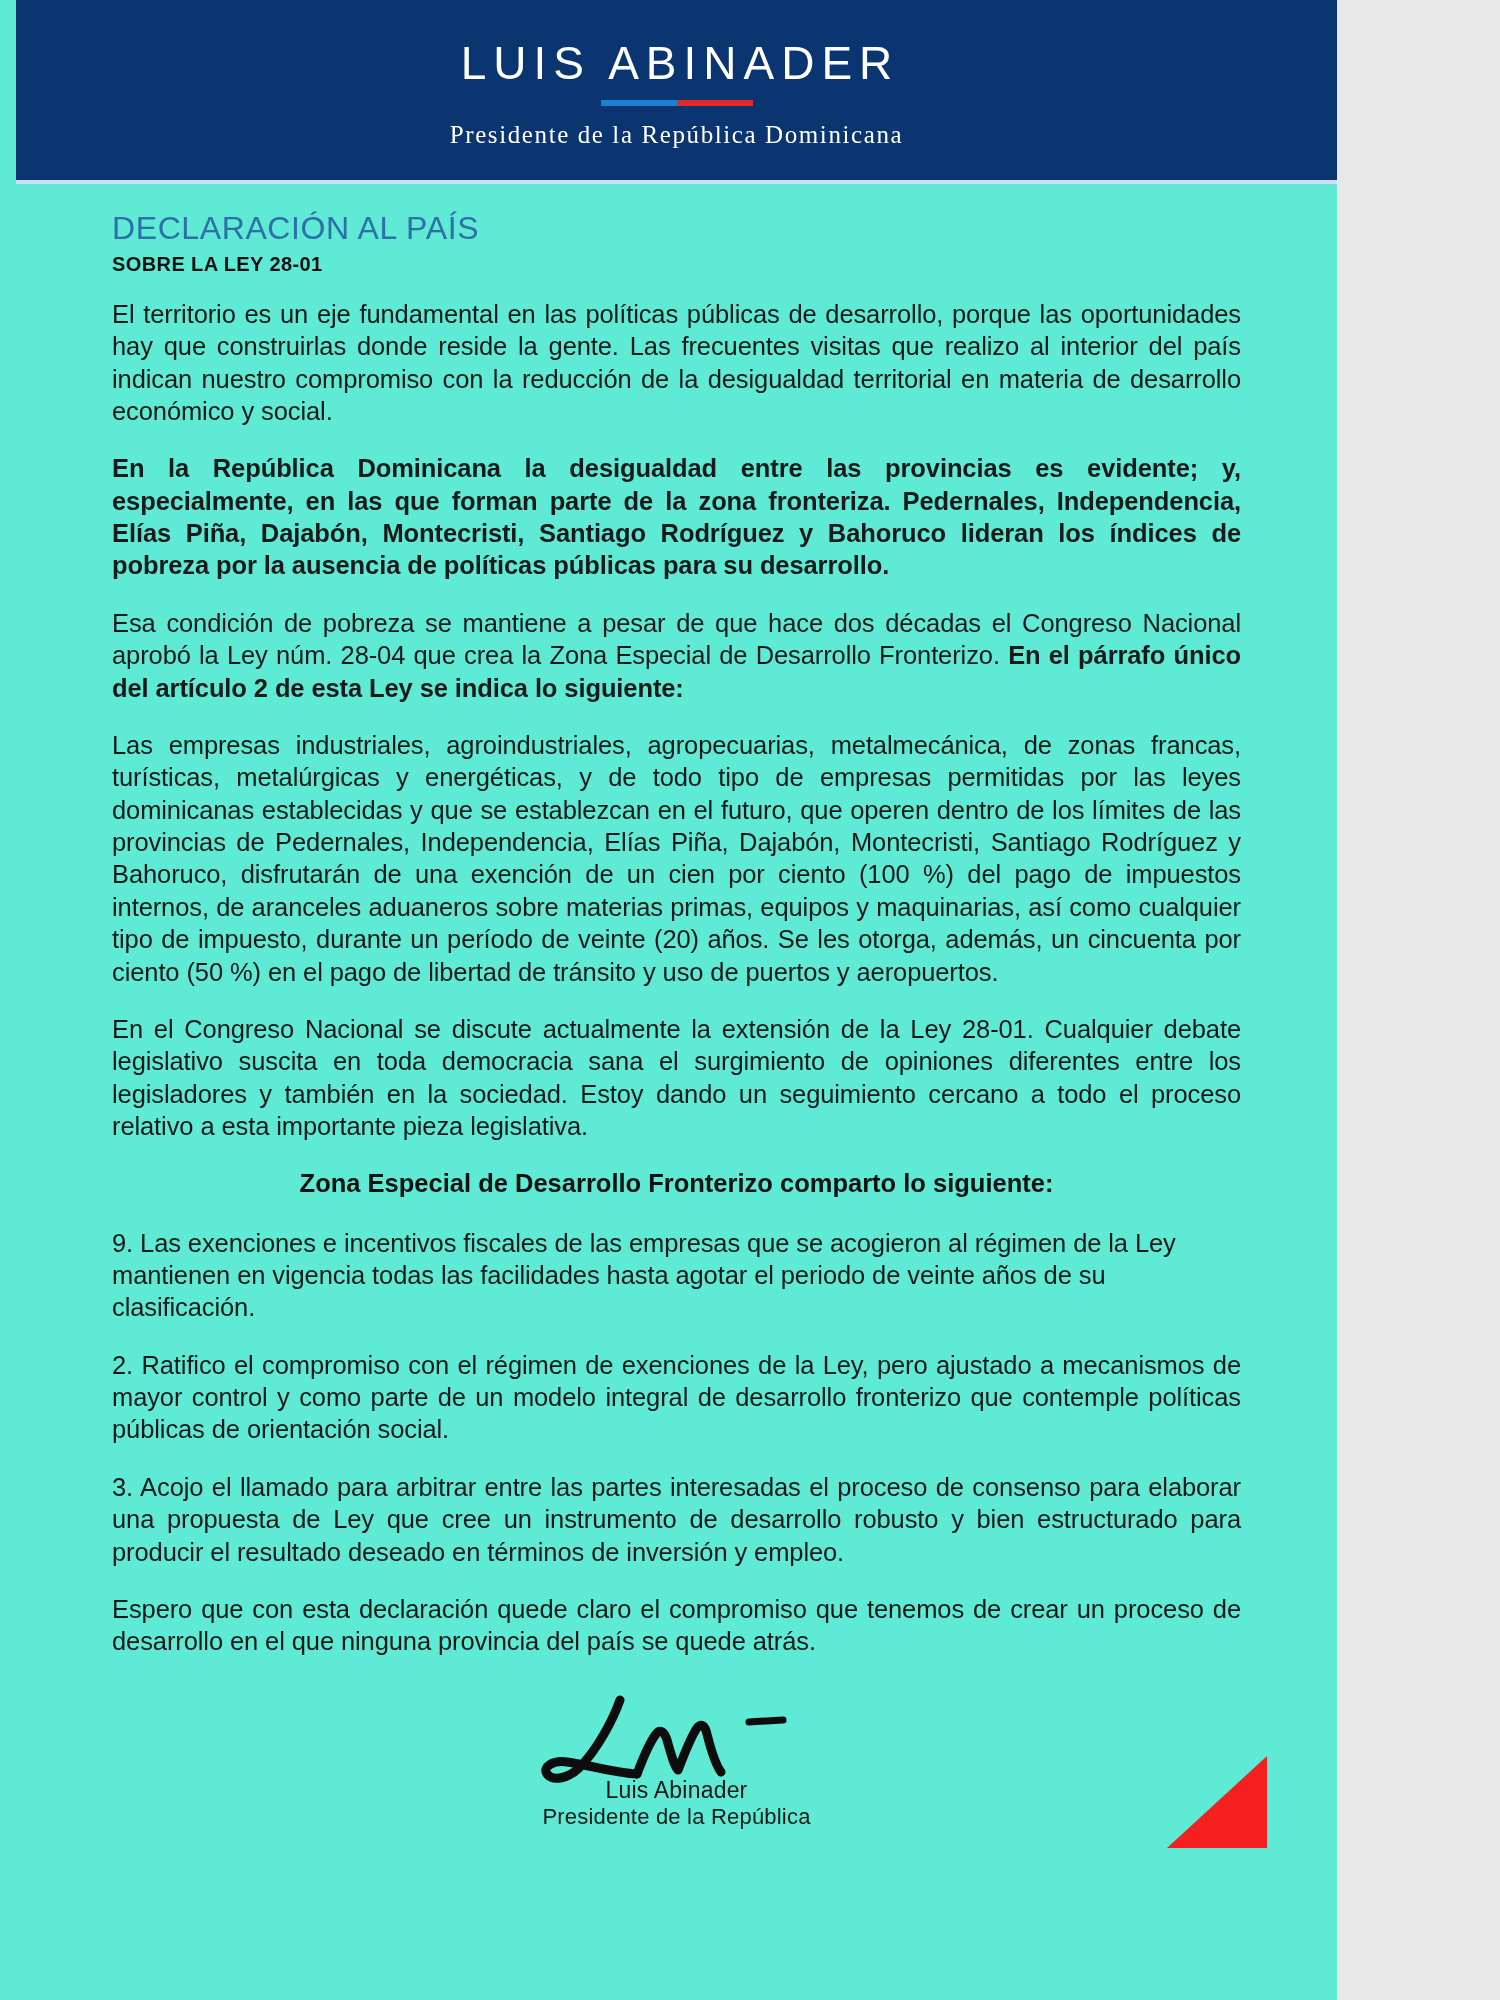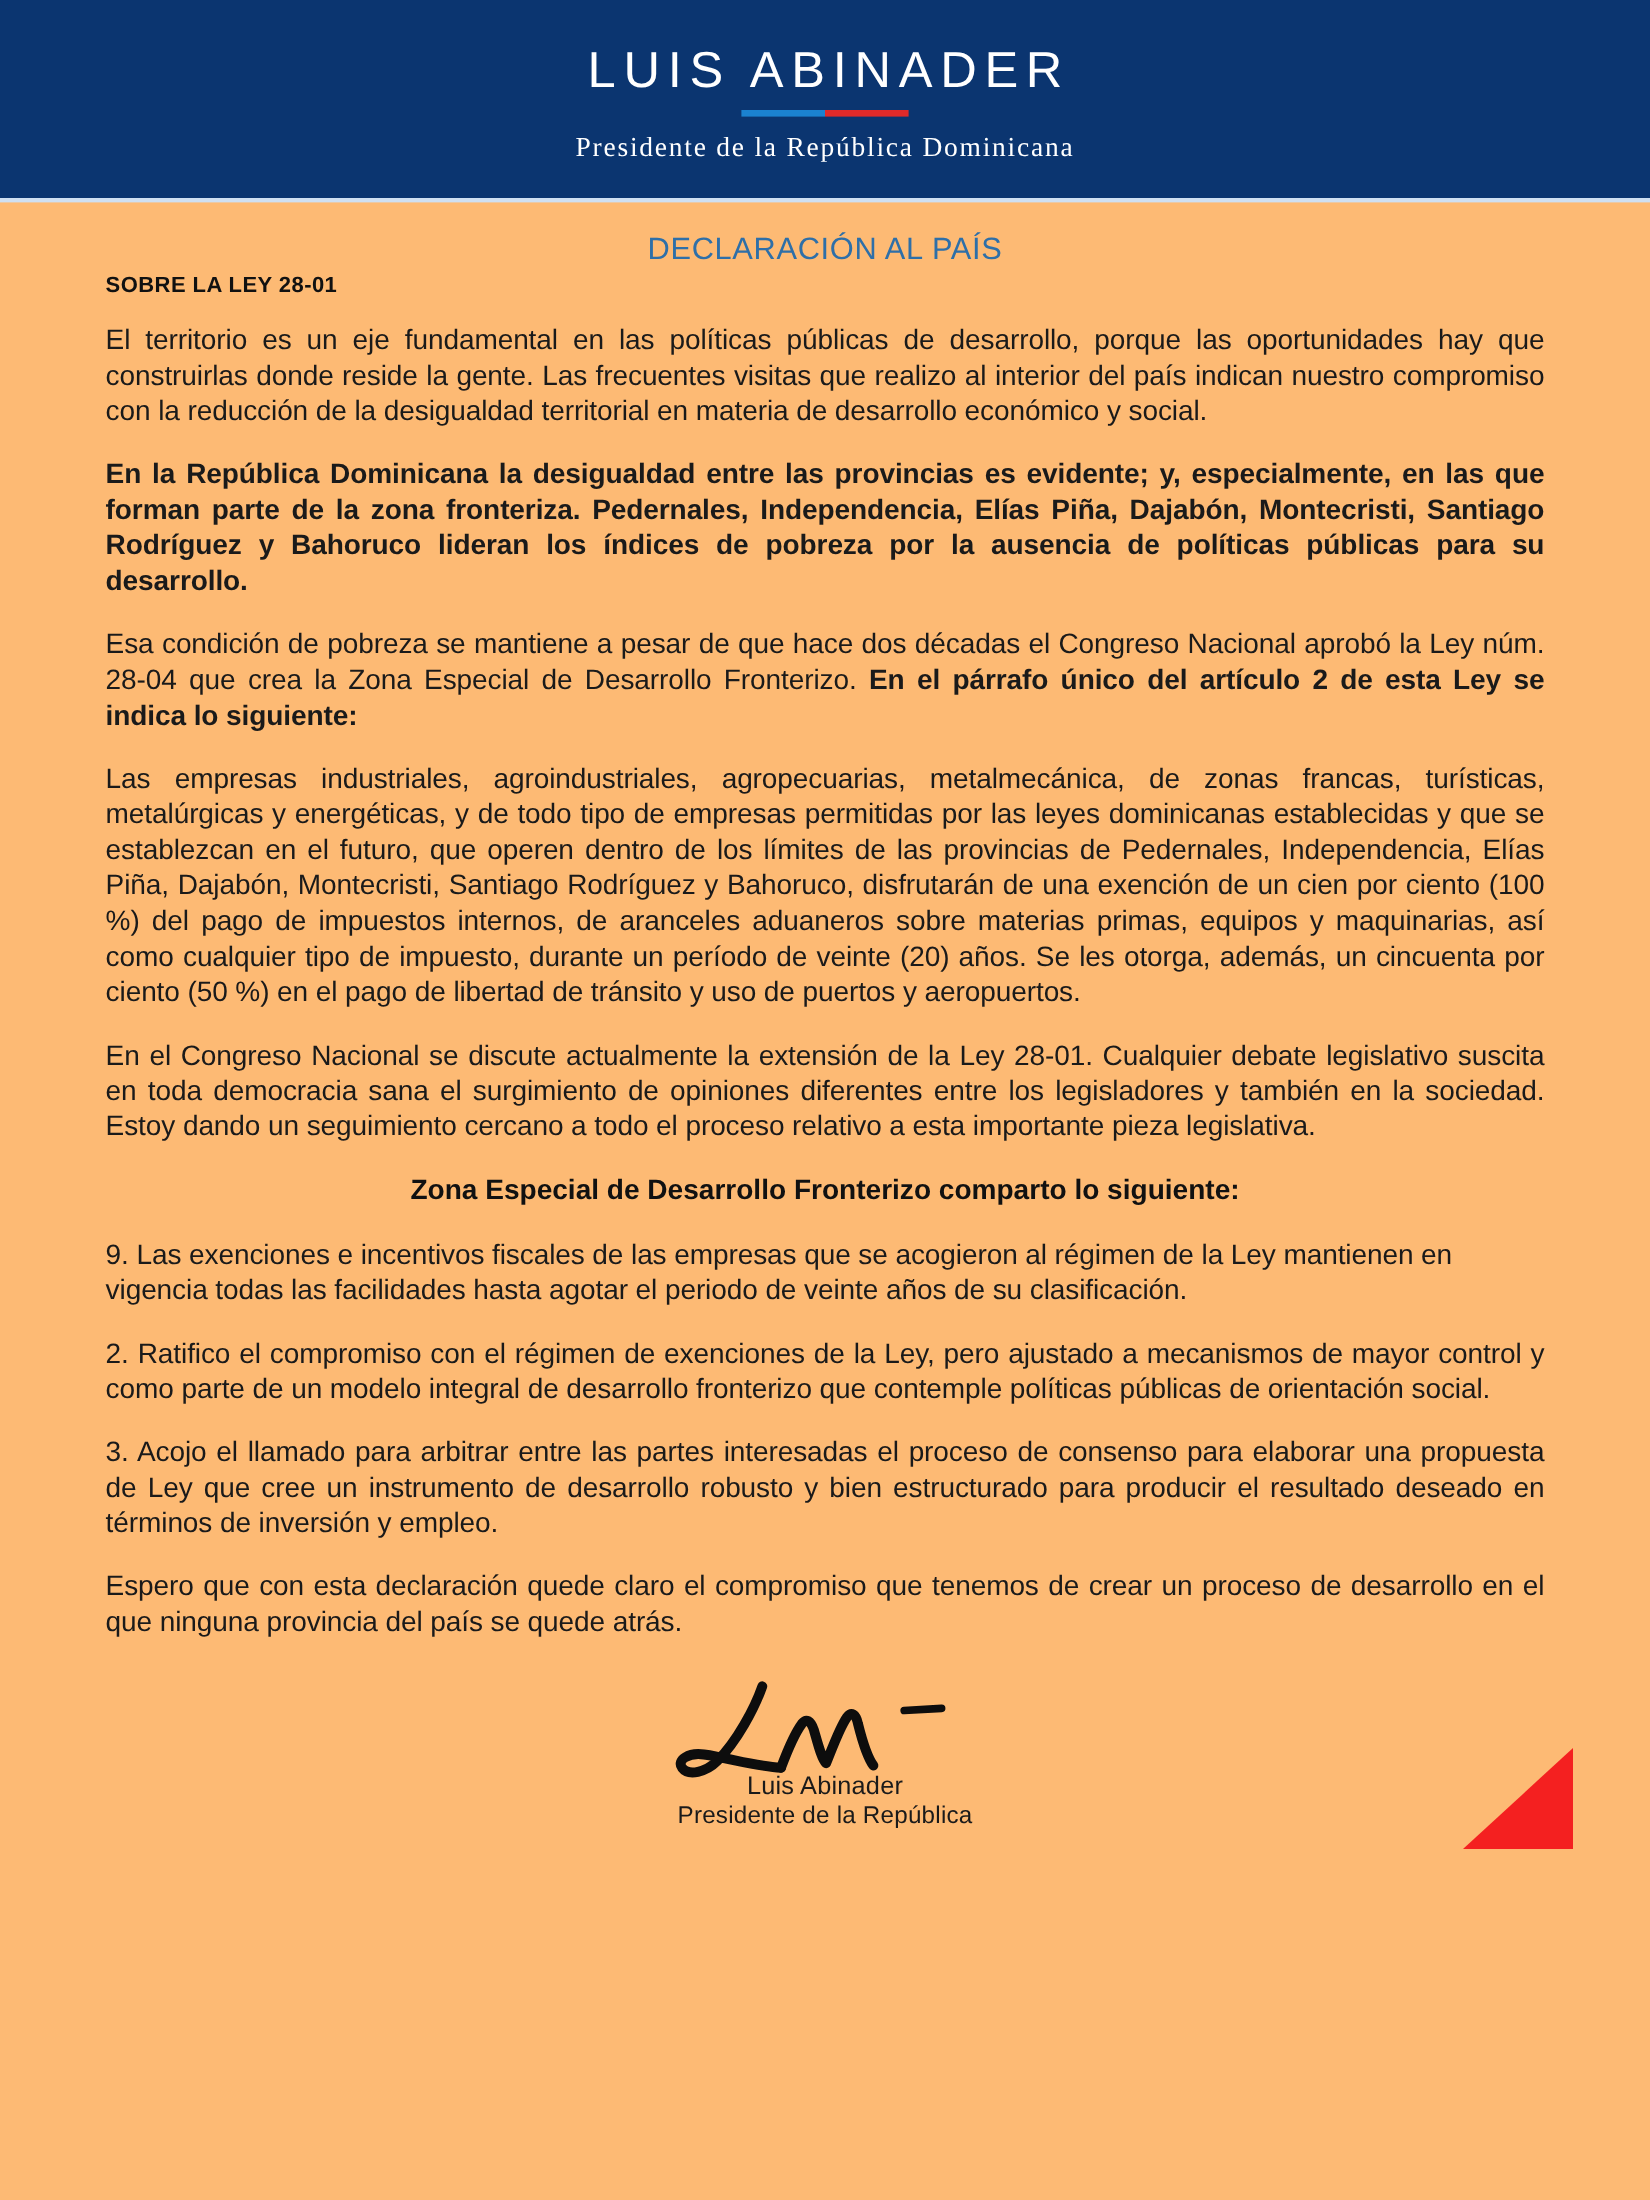--- a/index.html
+++ b/index.html
@@ -9,24 +9,25 @@
   }
   body {
     width: 1500px;
     height: 2000px;
     background: #e8e8e8;
     font-family: "Liberation Sans", sans-serif;
     overflow: hidden;
   }
   .page {
     position: relative;
-    width: 1500px;
+    width: 1337px;
     height: 2000px;
-    background: #fdba74;
+    background: #5eead4;
     box-sizing: border-box;
+    padding-left: 16px;
   }
 
   
   .masthead {
     background: #0b3570;
     height: 180px;
     width: 100%;
     display: flex;
     flex-direction: column;
     align-items: center;
@@ -66,23 +67,23 @@
     background: #cfe0f2;
     width: 100%;
   }
 
   
   .content {
     padding: 26px 96px 0 96px;
     box-sizing: border-box;
   }
   .doc-title {
-    text-align: center;
+    text-align: left;
     color: #2e6fa8;
-    font-size: 28px;
+    font-size: 32px;
     font-weight: 400;
     letter-spacing: 0.6px;
     line-height: 1.15;
     margin: 0 0 6px 0;
   }
   .doc-subtitle {
     text-align: left;
     color: #111111;
     font-size: 20px;
     font-weight: bold;

